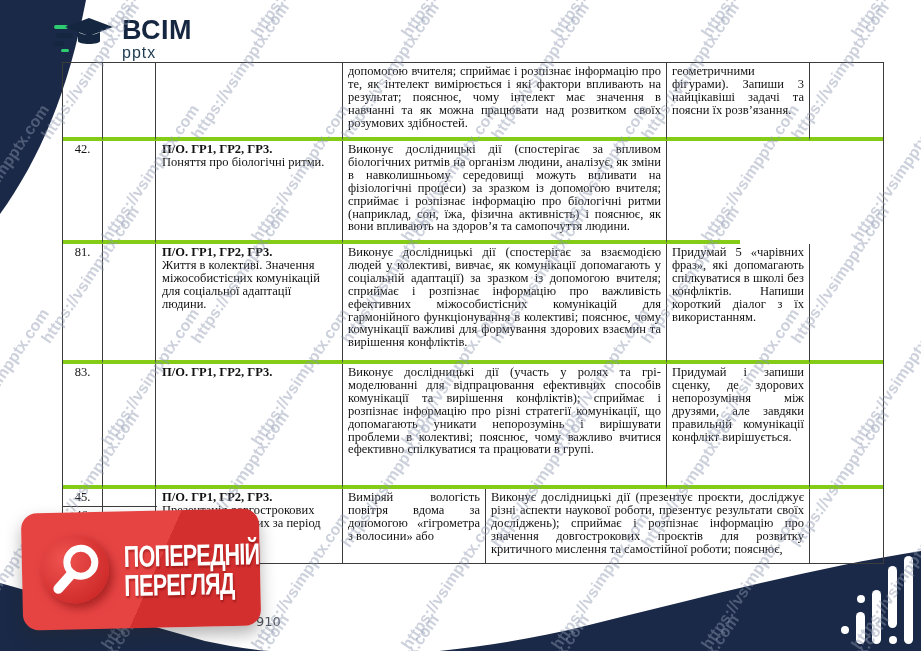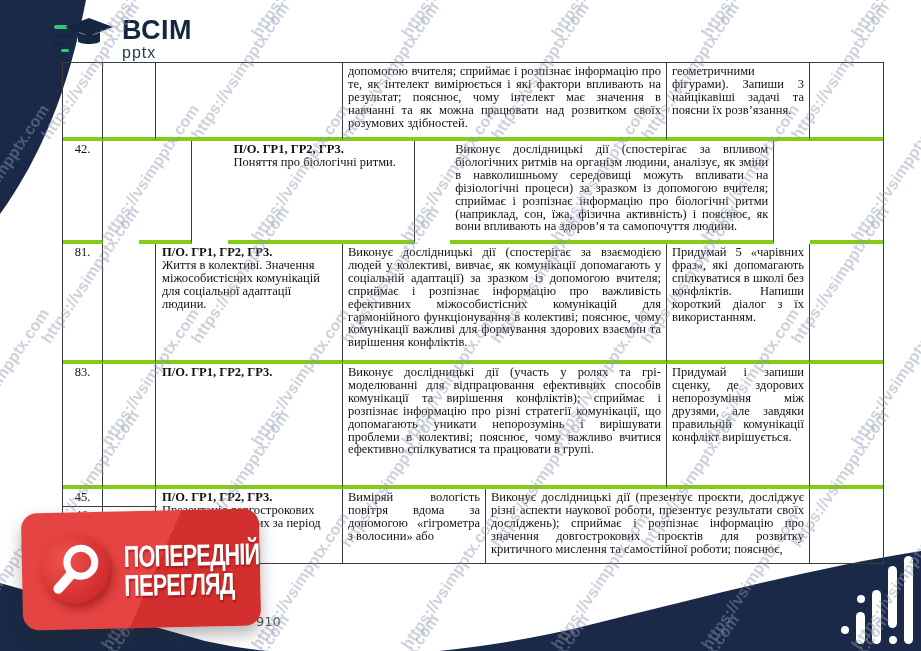--- a/index.html
+++ b/index.html
@@ -10,21 +10,21 @@
   
   .logo{position:absolute;left:52px;top:14px;z-index:10;display:flex;align-items:center;gap:8px;}
   .logo-text{display:flex;flex-direction:column;line-height:1;}
   .logo-name{font-family:"Liberation Sans",sans-serif;font-weight:700;font-size:27px;color:#152740;letter-spacing:.5px;}
   .logo-sub{font-family:"Liberation Sans",sans-serif;font-weight:400;font-size:16px;color:#1d3a50;margin-top:1px;letter-spacing:1px;}
 
   
   .tbl{position:absolute;left:62px;top:62px;width:822px;height:502px;z-index:5;
        border:1px solid #3c3c3c;box-sizing:border-box;color:#121212;}
   .tr{display:flex;position:relative;}
-  .r0{height:78px;} .r1{height:103px;justify-content:space-between;} .r2{height:120px;} .r3{height:125px;} .r4{height:74px;}
+  .r0{height:78px;} .r1{height:103px;} .r2{height:120px;} .r3{height:125px;} .r4{height:74px;}
   .td{box-sizing:border-box;border-right:1px solid #3c3c3c;overflow:hidden;
       font-size:12.5px;line-height:12.9px;padding:2px 5px;}
   .tr:not(:last-child) .td{border-bottom:4px solid #84cc16;}
   .c-num{width:40px;text-align:center;padding:2px 1px;}
   .c-blank{width:53px;}
   .c-topic{width:187px;padding:2px 6px;}
   .c-desc{width:324px;text-align:justify;}
   .c-task{width:143px;text-align:justify;}
   .c-last{width:73px;border-right:none;}
   .thead{font-weight:700;display:block;}

